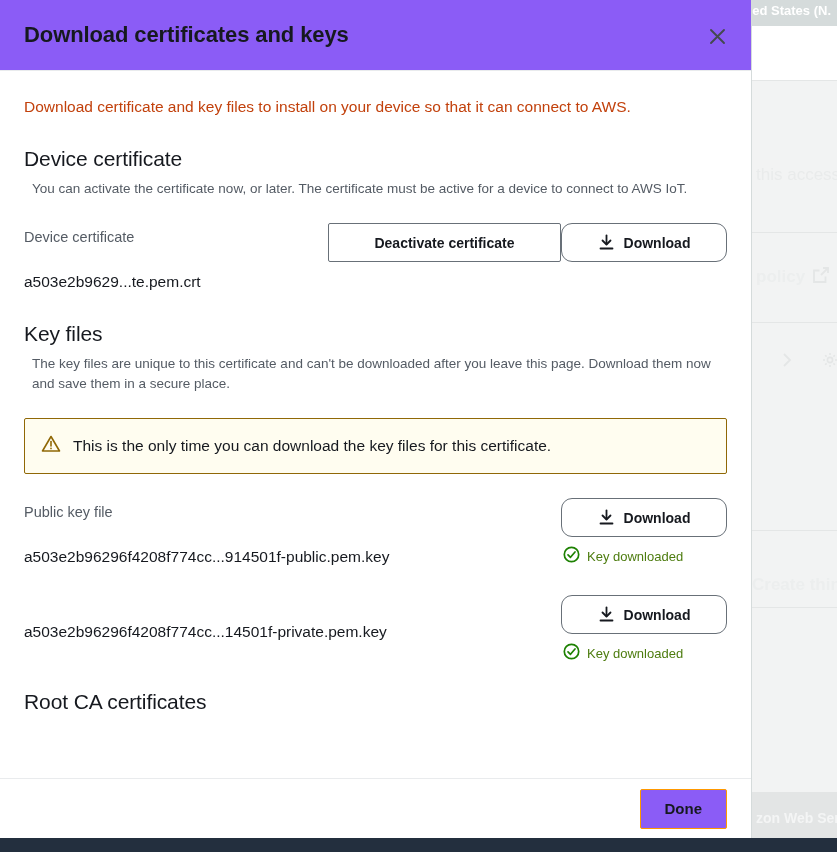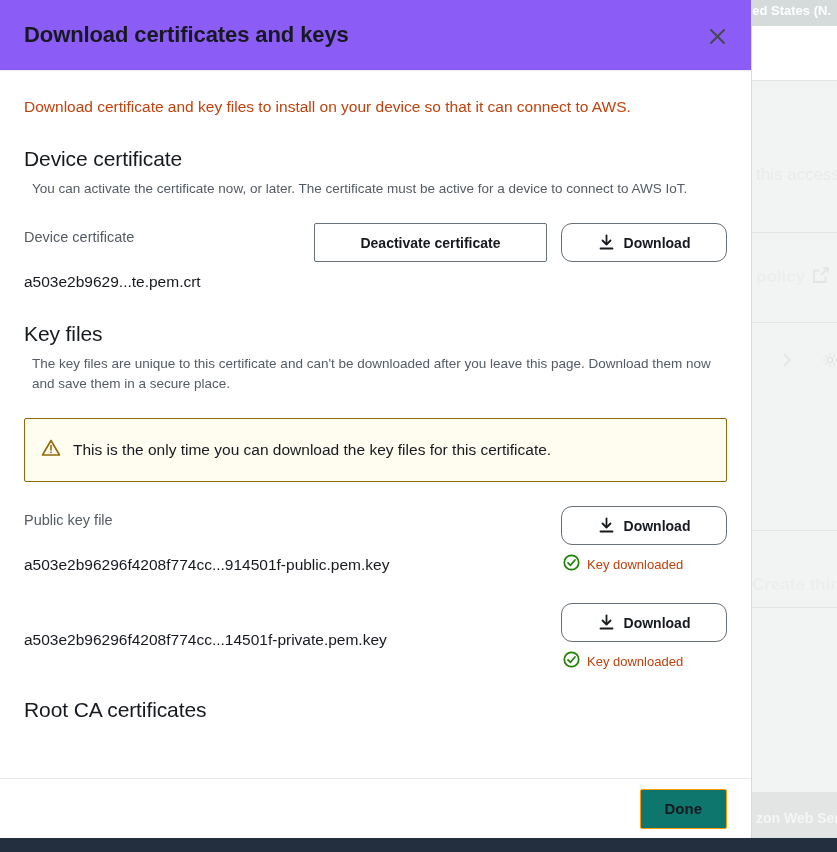--- a/index.html
+++ b/index.html
@@ -139,21 +139,21 @@
   }
   .file-name {
     font-size: 15.5px;
     color: #16191f;
     line-height: 28px;
     margin-top: 20px;
   }
   .file-actions {
     display: flex;
     align-items: flex-start;
-    gap: 14px;
+    gap: 0;
   }
   .action-col {
     display: flex;
     flex-direction: column;
     align-items: flex-start;
   }
 
   .btn {
     background: #ffffff;
     border: 1px solid #687078;
@@ -177,30 +177,30 @@
 
   .downloaded {
     display: flex;
     align-items: center;
     gap: 7px;
     margin-top: 9px;
     padding-left: 2px;
   }
   .downloaded-text {
     font-size: 13px;
-    color: #c2410c;
+    color: #4d7c0f;
   }
 
   .alert {
     margin-top: 24px;
     background: #fffdf0;
     border: 1px solid #906806;
     border-radius: 2px;
     padding: 14px 16px;
-    height: 64px;
+    height: 56px;
     display: flex;
     align-items: center;
     gap: 12px;
   }
   .alert-text {
     font-size: 15.5px;
     color: #16191f;
     line-height: 22px;
   }
 
@@ -208,21 +208,21 @@
     flex: 0 0 auto;
     height: 60px;
     border-top: 1px solid #e9ebed;
     display: flex;
     align-items: center;
     justify-content: flex-end;
     padding: 0 24px;
     background: #ffffff;
   }
   .btn-primary {
-    background: #0f766e;
+    background: #8b5cf6;
     border: 1px solid #ff9900;
     border-radius: 2px;
     color: #16191f;
     font-family: "Liberation Sans", sans-serif;
     font-size: 15px;
     font-weight: bold;
     height: 40px;
     padding: 0 24px;
     cursor: pointer;
   }

